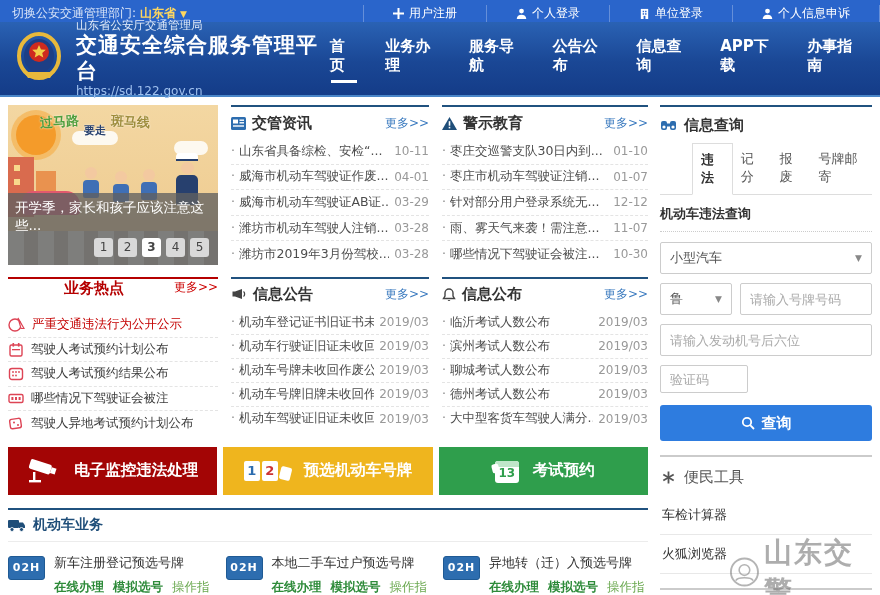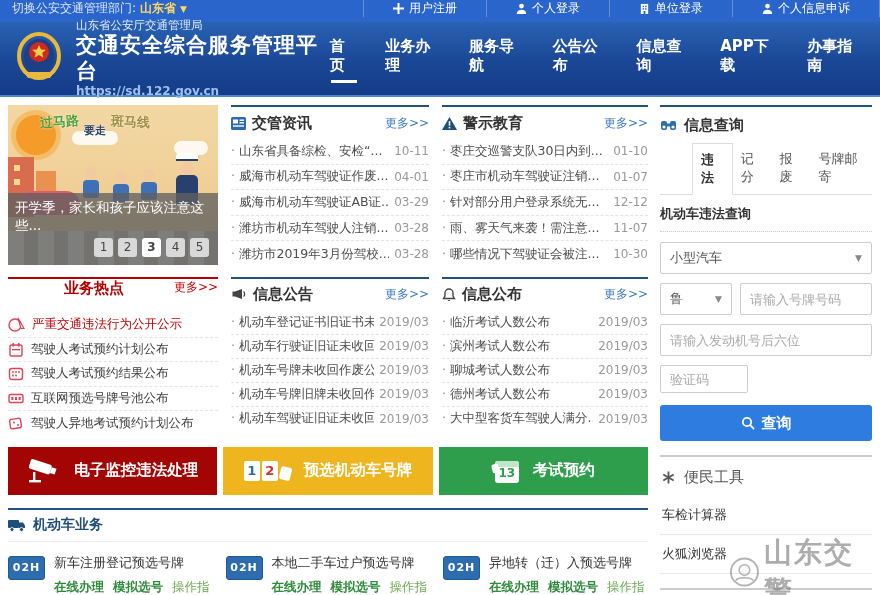--- a/index.html
+++ b/index.html
@@ -4,37 +4,37 @@
 <style>
   * { box-sizing: border-box; }
   html,body { margin:0; padding:0; }
   body {
     width:880px; height:595px; overflow:hidden; background:#fff;
     font-family:"DejaVu Sans","Liberation Sans",sans-serif;
     position:relative;
   }
   
   .topbar { height:22px; background:#2a65cb; display:flex; justify-content:space-between;
-            align-items:flex-start; font-size:12px; color:#dce6f8; }
+            align-items:flex-end; font-size:12px; color:#dce6f8; }
   .tb-left { display:flex; align-items:center; padding-left:12px; gap:4px; }
   .tb-region { color:#ffd75e; font-weight:bold; }
   .tb-caret { color:#ffd75e; font-size:9px; }
   .tb-right { display:flex; }
   .tb-item { display:flex; align-items:center; gap:5px; padding:0 29px;
              border-left:1px solid rgba(255,255,255,.28); color:#fff; cursor:pointer; }
   .tb-item:last-child { border-right:1px solid rgba(255,255,255,.28); }
   .tb-ico { display:flex; }
   
   .header { height:75px; background:linear-gradient(180deg,#2a62b4 0%,#1a4795 55%,#143c88 100%);
             display:flex; align-items:center; padding:0 16px; border-bottom:2px solid #4a86c8; }
   .logo { flex:0 0 auto; }
   .title-block { margin-left:14px; color:#fff; line-height:1.25; }
   .org { font-size:11.5px; color:#e3ecfa; }
   .site-title { font-size:21px; font-weight:bold; letter-spacing:1px; }
-  .url { font-size:12px; color:#9fc0ee;font-weight:bold; }
+  .url { font-size:12px; color:#9fc0ee; }
   .nav { margin-left:auto; display:flex; gap:27px; font-size:15px; font-weight:bold; color:#fff; }
   .nav-item { position:relative; padding:6px 0 12px; cursor:pointer; }
   .nav-item.active::after { content:""; position:absolute; left:1px; right:1px; bottom:4px; height:3px; background:#fff; }
   
   .main { display:flex; justify-content:space-between; padding:8px 8px 0; }
   .left-area { width:640px; }
   .right-col { width:212px; }
   .rowA,.rowB { display:flex; justify-content:space-between; }
   .colA1 { width:210px; } .colA2 { width:198px; } .colA3 { width:206px; }
   
@@ -366,21 +366,21 @@
             </svg>
           <span>驾驶人考试预约结果公布</span>
         </div>
         <div class="hrow">
           <svg width="16" height="15" viewBox="0 0 16 15">
               <rect x="1" y="3.5" width="14" height="8" rx="1.5" fill="none" stroke="#d45" stroke-width="1.4"></rect>
               <rect x="3.4" y="6" width="2" height="3" fill="#d45"></rect>
               <rect x="7" y="6" width="2" height="3" fill="#d45"></rect>
               <rect x="10.6" y="6" width="2" height="3" fill="#d45"></rect>
             </svg>
-          <span>互联网预选号牌号池公布</span>
+          <span>哪些情况下驾驶证会被注</span>
         </div>
         <div class="hrow">
           <svg width="16" height="15" viewBox="0 0 16 15">
               <rect x="2" y="2.8" width="11" height="9.5" rx="2" fill="none" stroke="#d45" stroke-width="1.4" transform="rotate(-8 7.5 7.5)"></rect>
               <circle cx="6" cy="6.5" r="1" fill="#d45"></circle>
               <circle cx="10" cy="9" r="1" fill="#d45"></circle>
             </svg>
           <span>驾驶人异地考试预约计划公布</span>
         </div>
       </div>

